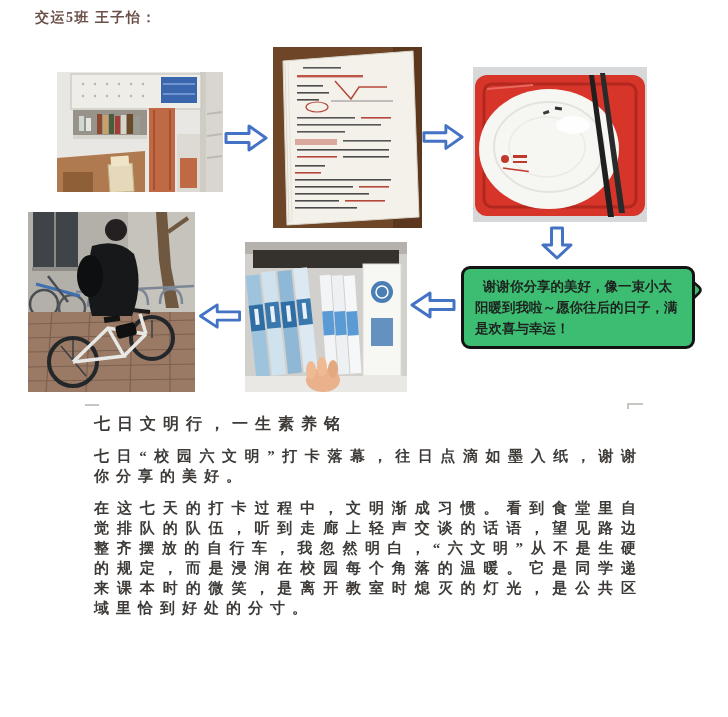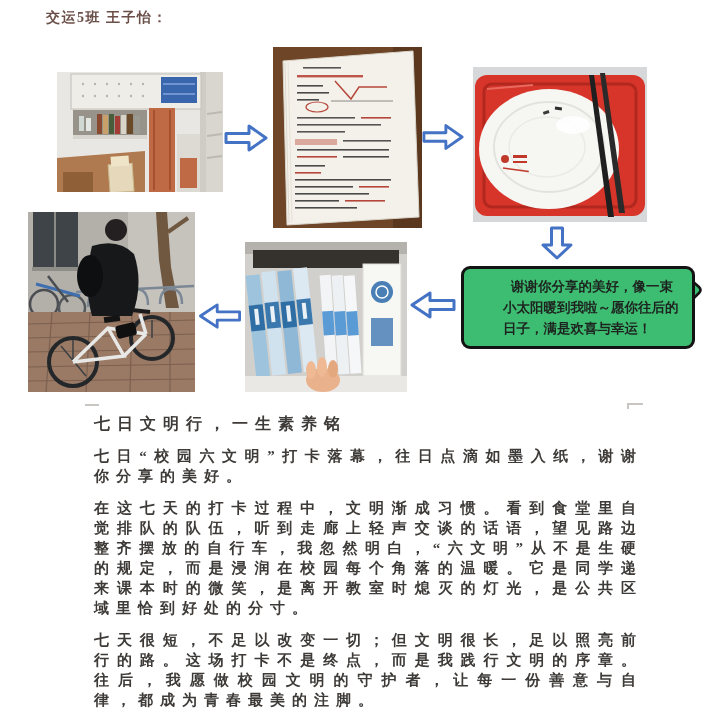--- a/index.html
+++ b/index.html
@@ -1,31 +1,31 @@
 <!DOCTYPE html>
 <html><head>
 <meta charset="utf-8">
 <style>
   html,body{margin:0;padding:0;background:#ffffff;}
   #canvas{position:relative;width:728px;height:717px;background:#ffffff;overflow:hidden;
           font-family:"Liberation Serif","DejaVu Serif",serif;}
   .abs{position:absolute;}
   
-  .doc-header{left:46px;top:9px;font-size:14px;font-weight:600;letter-spacing:1.5px;color:#6b4f49;}
+  .doc-header{left:35px;top:9px;font-size:14px;font-weight:600;letter-spacing:1.5px;color:#6b4f49;}
   
   .photo{overflow:hidden;}
   .photo svg{display:block;}
   
   .block-arrow svg{display:block;}
   
   .bubble{left:461px;top:266px;width:234px;box-sizing:border-box;background:#3dbd72;
           border:3px solid #131313;border-radius:9px;padding:7px 8px 7px 11px;
           font-family:"Liberation Sans","DejaVu Sans",sans-serif;font-size:13.5px;font-weight:600;
           line-height:21px;color:#1d241f;z-index:2;}
-  .bubble-text{text-indent:0.6em;margin-left:28px;}
+  .bubble-text{text-indent:0.6em;}
   .bubble-tail{left:689px;top:278px;z-index:1;}
   
   .essay{left:94px;top:406px;width:549px;color:#3d3a37;}
   .essay p{margin:0 0 12px 0;font-size:15px;line-height:20px;letter-spacing:7px;text-align:justify;font-weight:bold;}
   .essay .essay-title{margin-top:8px;font-size:16px;letter-spacing:7px;}
   .corner-mark{height:0;border-top:2px solid #c9c6c2;}
   .corner-mark .tick{position:absolute;left:0;top:0;width:2px;height:4px;background:#c9c6c2;}
 </style>
 </head>
 <body>
@@ -302,16 +302,15 @@
 
   <div class="abs corner-mark" style="left:85px;top:404px;width:14px;"></div>
   <div class="abs corner-mark" style="left:627px;top:403px;width:16px;">
       <span class="tick"></span>
     </div>
 
   <div class="abs essay">
     <p class="essay-title">七日文明行，一生素养铭</p>
     <p>七日“校园六文明”打卡落幕，往日点滴如墨入纸，谢谢你分享的美好。</p>
     <p>在这七天的打卡过程中，文明渐成习惯。看到食堂里自觉排队的队伍，听到走廊上轻声交谈的话语，望见路边整齐摆放的自行车，我忽然明白，“六文明”从不是生硬的规定，而是浸润在校园每个角落的温暖。它是同学递来课本时的微笑，是离开教室时熄灭的灯光，是公共区域里恰到好处的分寸。</p>
-    <p>七天很短，不足以改变一切；但文明很长，足以照亮前行的路。这场打卡不是终点，而是我践行文明的序章。往后，我愿做校园文明的守护者，让每一份善意与自律，都成为青春最美的注脚。</p>
   </div>
 
 </div>
 
 </body></html>

